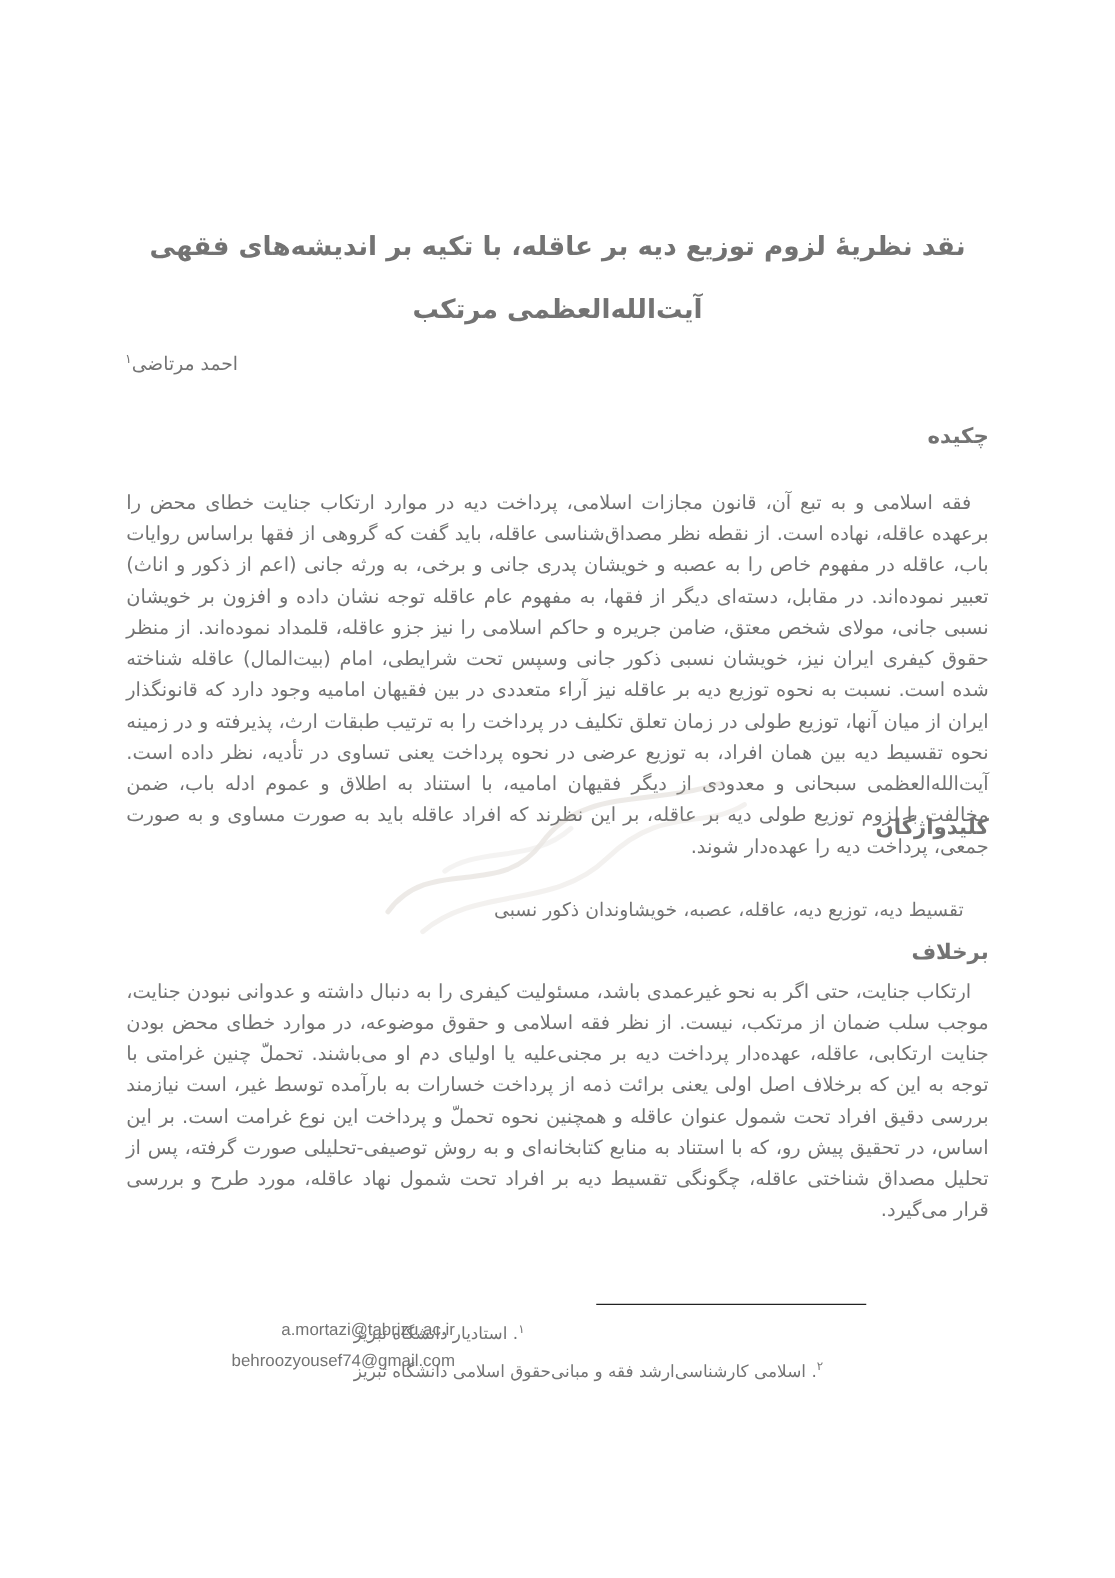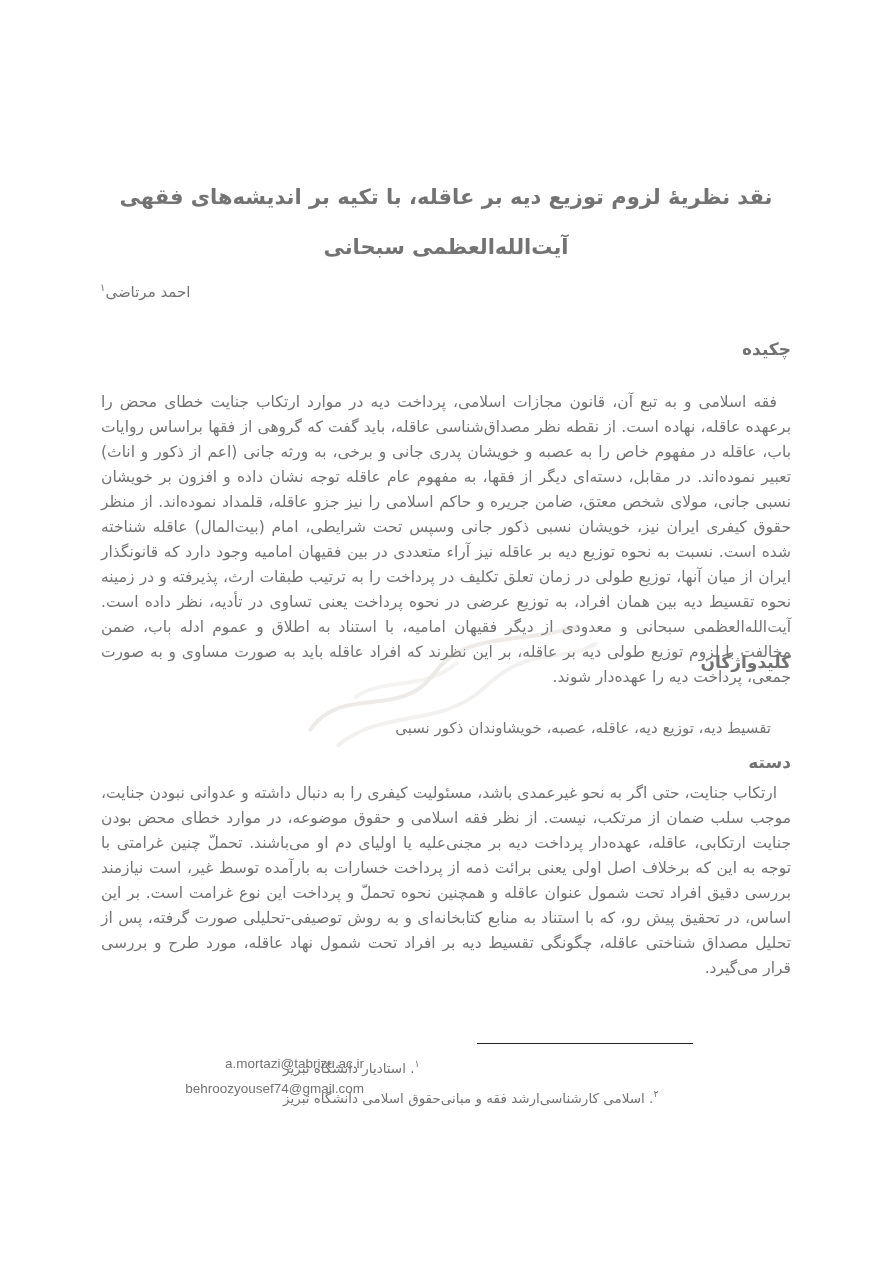--- a/index.html
+++ b/index.html
@@ -135,42 +135,42 @@
     white-space: nowrap;
   }
 </style>
 </head>
 <body>
 
 <div class="page">
 
   <div class="title-block">
     <div class="title-line">نقد نظریهٔ لزوم توزیع دیه بر عاقله، با تکیه بر اندیشه‌های فقهی</div>
-    <div class="title-line">آیت‌الله‌العظمی سبحانی</div>
+    <div class="title-line">آیت‌الله‌العظمی مرتکب</div>
   </div>
 
   <div class="authors-block">
     <div class="author-line"><span>احمد مرتاضی</span><sup>۱</sup></div>
   </div>
 
   <div class="section-heading heading-abstract">چکیده</div>
   <div class="body-paragraph abstract-body">فقه اسلامی و به تبع آن، قانون مجازات اسلامی، پرداخت دیه در موارد ارتکاب جنایت خطای محض را برعهده عاقله، نهاده است. از نقطه نظر مصداق‌شناسی عاقله، باید گفت که گروهی از فقها براساس روایات باب، عاقله در مفهوم خاص را به عصبه و خویشان پدری جانی و برخی، به ورثه جانی (اعم از ذکور و اناث) تعبیر نموده‌اند. در مقابل، دسته‌ای دیگر از فقها، به مفهوم عام عاقله توجه نشان داده و افزون بر خویشان نسبی جانی، مولای شخص معتق، ضامن جریره و حاکم اسلامی را نیز جزو عاقله، قلمداد نموده‌اند. از منظر حقوق کیفری ایران نیز، خویشان نسبی ذکور جانی وسپس تحت شرایطی، امام (بیت‌المال) عاقله شناخته شده است. نسبت به نحوه توزیع دیه بر عاقله نیز آراء متعددی در بین فقیهان امامیه وجود دارد که قانونگذار ایران از میان آنها، توزیع طولی در زمان تعلق تکلیف در پرداخت را به ترتیب طبقات ارث، پذیرفته و در زمینه نحوه تقسیط دیه بین همان افراد، به توزیع عرضی در نحوه پرداخت یعنی تساوی در تأدیه، نظر داده است. آیت‌الله‌العظمی سبحانی و معدودی از دیگر فقیهان امامیه، با استناد به اطلاق و عموم ادله باب، ضمن مخالفت با لزوم توزیع طولی دیه بر عاقله، بر این نظرند که افراد عاقله باید به صورت مساوی و به صورت جمعی، پرداخت دیه را عهده‌دار شوند.</div>
 
   <svg class="watermark" viewBox="0 0 330 145" xmlns="http://www.w3.org/2000/svg">
     <g fill="none" stroke="#b4ab9f" stroke-width="4" stroke-linecap="round" transform="rotate(-9 165 72)">
       <path d="M20 95 C 60 55, 110 100, 150 60 S 240 45, 300 35" opacity="0.8"></path>
       <path d="M45 115 C 95 85, 150 115, 200 80 S 280 70, 315 55" opacity="0.55"></path>
       <path d="M70 70 C 100 55, 140 75, 175 52" opacity="0.45"></path>
     </g>
   </svg>
 
   <div class="section-heading heading-keywords">کلیدواژگان</div>
   <div class="keywords-line">تقسیط دیه، توزیع دیه، عاقله، عصبه، خویشاوندان ذکور نسبی</div>
 
-  <div class="section-heading heading-intro">دسته</div>
+  <div class="section-heading heading-intro">برخلاف</div>
   <div class="body-paragraph intro-body">ارتکاب جنایت، حتی اگر به نحو غیرعمدی باشد، مسئولیت کیفری را به دنبال داشته و عدوانی نبودن جنایت، موجب سلب ضمان از مرتکب، نیست. از نظر فقه اسلامی و حقوق موضوعه، در موارد خطای محض بودن جنایت ارتکابی، عاقله، عهده‌دار پرداخت دیه بر مجنی‌علیه یا اولیای دم او می‌باشند. تحملّ چنین غرامتی با توجه به این که برخلاف اصل اولی یعنی برائت ذمه از پرداخت خسارات به بارآمده توسط غیر، است نیازمند بررسی دقیق افراد تحت شمول عنوان عاقله و همچنین نحوه تحملّ و پرداخت این نوع غرامت است. بر این اساس، در تحقیق پیش رو، که با استناد به منابع کتابخانه‌ای و به روش توصیفی-تحلیلی صورت گرفته، پس از تحلیل مصداق شناختی عاقله، چگونگی تقسیط دیه بر افراد تحت شمول نهاد عاقله، مورد طرح و بررسی قرار می‌گیرد.</div>
 
   <div class="footnote-separator"></div>
 
   <div class="footnotes-block">
     <div class="footnote-line"><sup>۱</sup><span>. استادیار دانشگاه تبریز</span></div>
     <div class="footnote-line"><sup>۲</sup><span>. اسلامی کارشناسی‌ارشد فقه و مبانی‌حقوق اسلامی دانشگاه تبریز</span></div>
   </div>
 
   <div class="emails-block">

